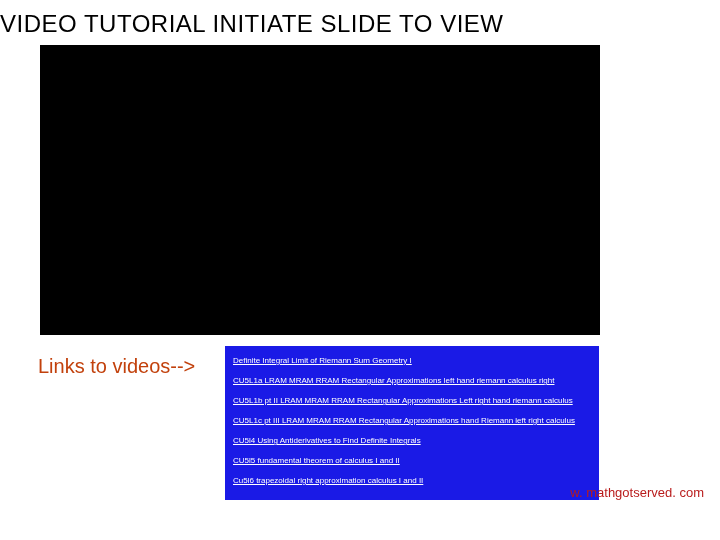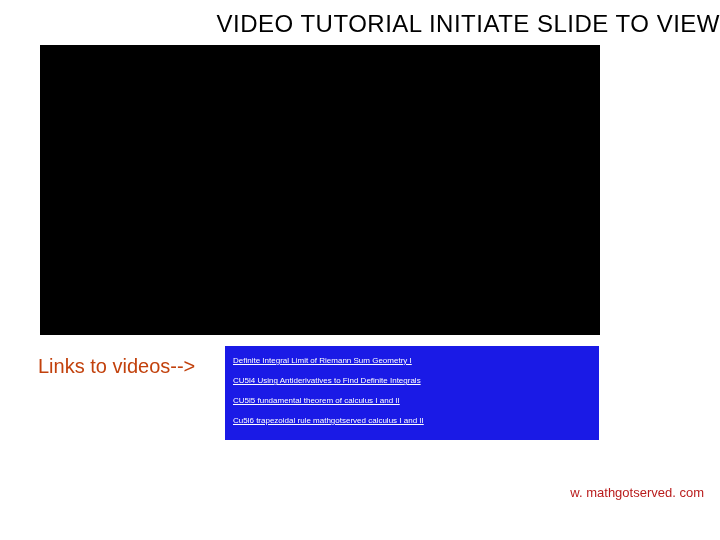--- a/index.html
+++ b/index.html
@@ -10,21 +10,21 @@
     background: #ffffff;
     font-family: Arial, Helvetica, sans-serif;
     overflow: hidden;
     position: relative;
   }
   .title {
     position: absolute;
     top: 10px;
     left: 0;
     width: 720px;
-    text-align: right;
+    text-align: left;
     font-size: 24px;
     font-weight: 400;
     letter-spacing: 0.5px;
     color: #000;
   }
   .video-box {
     position: absolute;
     top: 45px;
     left: 40px;
     width: 560px;
@@ -70,23 +70,32 @@
 
 <div class="video-box"></div>
 
 <div class="links-label">Links to videos--&gt;</div>
 
 <div class="links-panel">
   <div class="link-item">
     <a href="#">Definite Integral Limit of Riemann Sum Geometry I</a>
   </div>
   <div class="link-item">
+    <a href="#">CU5L1a LRAM MRAM RRAM Rectangular Approximations left hand riemann calculus right</a>
+  </div>
+  <div class="link-item">
+    <a href="#">CU5L1b pt II LRAM MRAM RRAM Rectangular Approximations Left right hand riemann calculus</a>
+  </div>
+  <div class="link-item">
+    <a href="#">CU5L1c pt III LRAM MRAM RRAM Rectangular Approximations hand Riemann left right calculus</a>
+  </div>
+  <div class="link-item">
     <a href="#">CU5l4 Using Antiderivatives to Find Definite Integrals</a>
   </div>
   <div class="link-item">
     <a href="#">CU5l5 fundamental theorem of calculus I and II</a>
   </div>
   <div class="link-item">
-    <a href="#">Cu5l6 trapezoidal rule mathgotserved calculus I and II</a>
+    <a href="#">Cu5l6 trapezoidal right approximation calculus I and II</a>
   </div>
 </div>
 
 <div class="footer-url">w. mathgotserved. com</div>
 
 </body></html>

